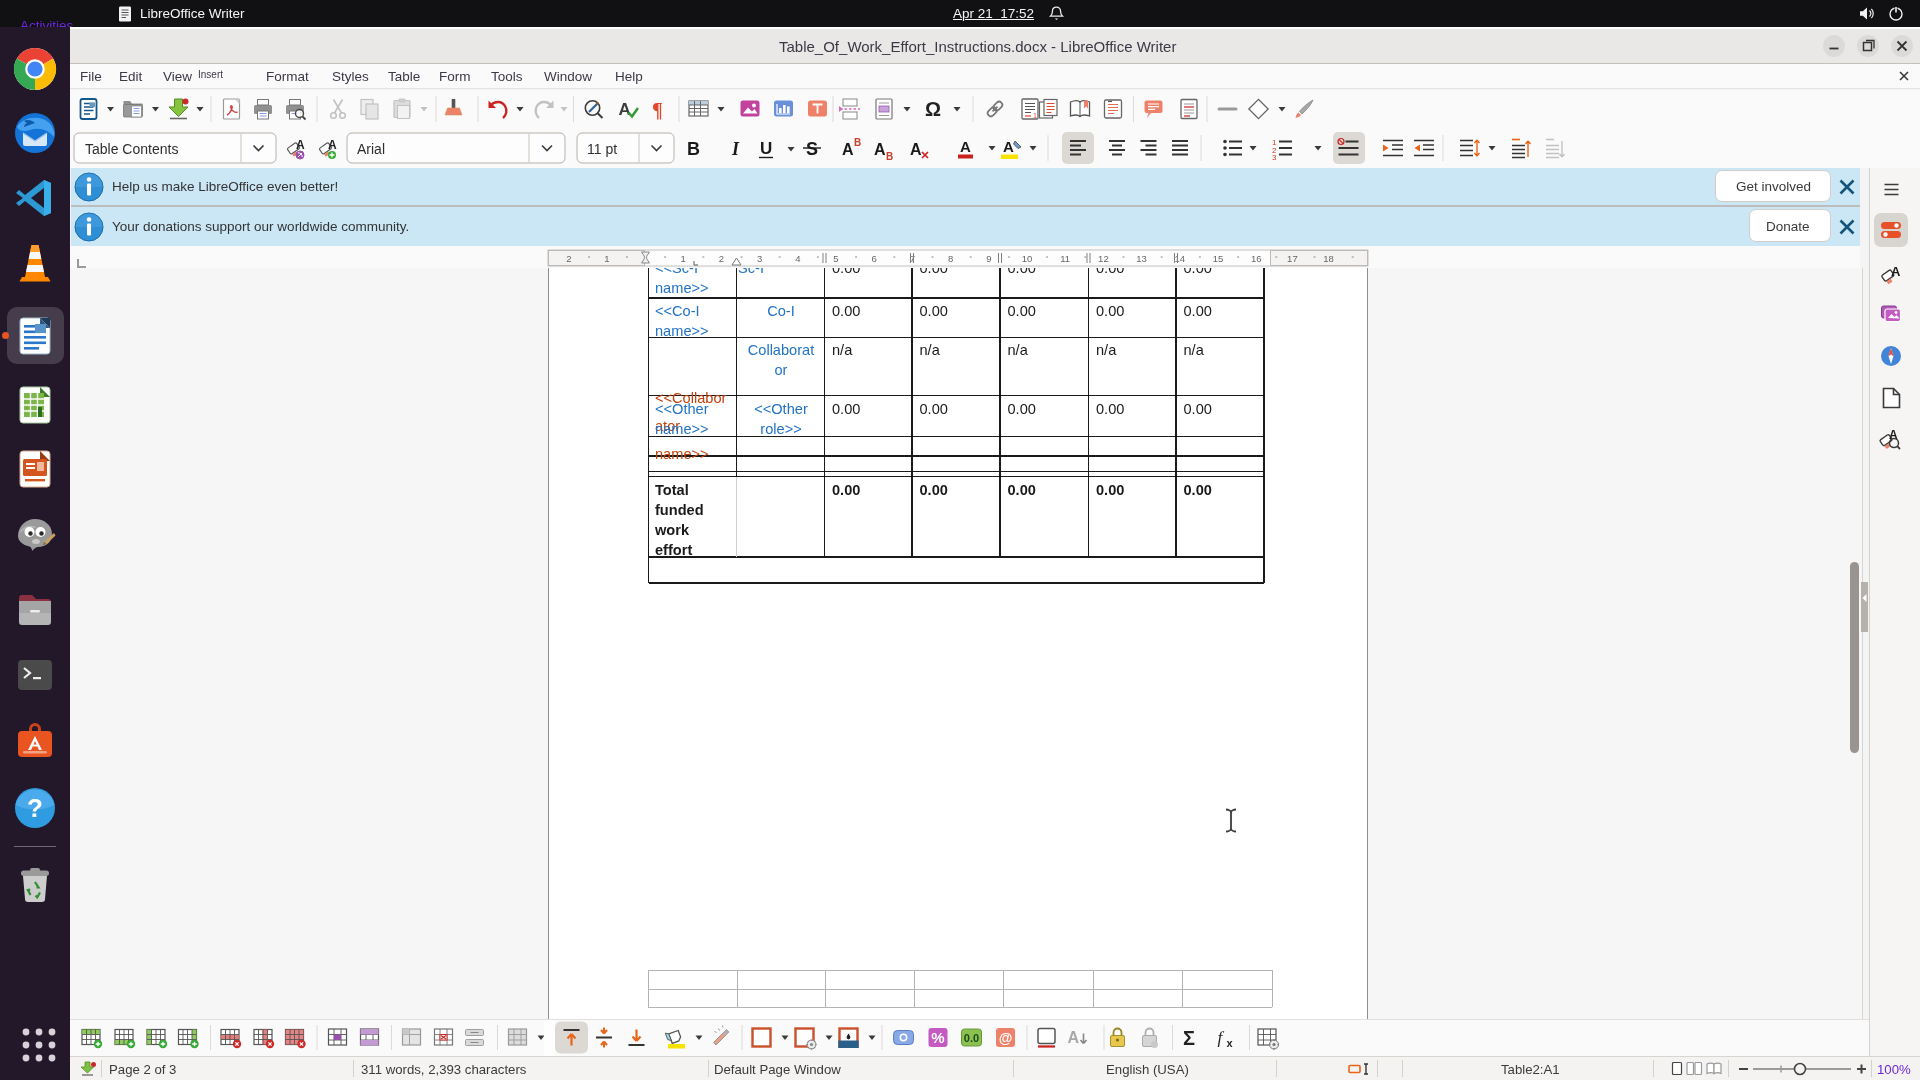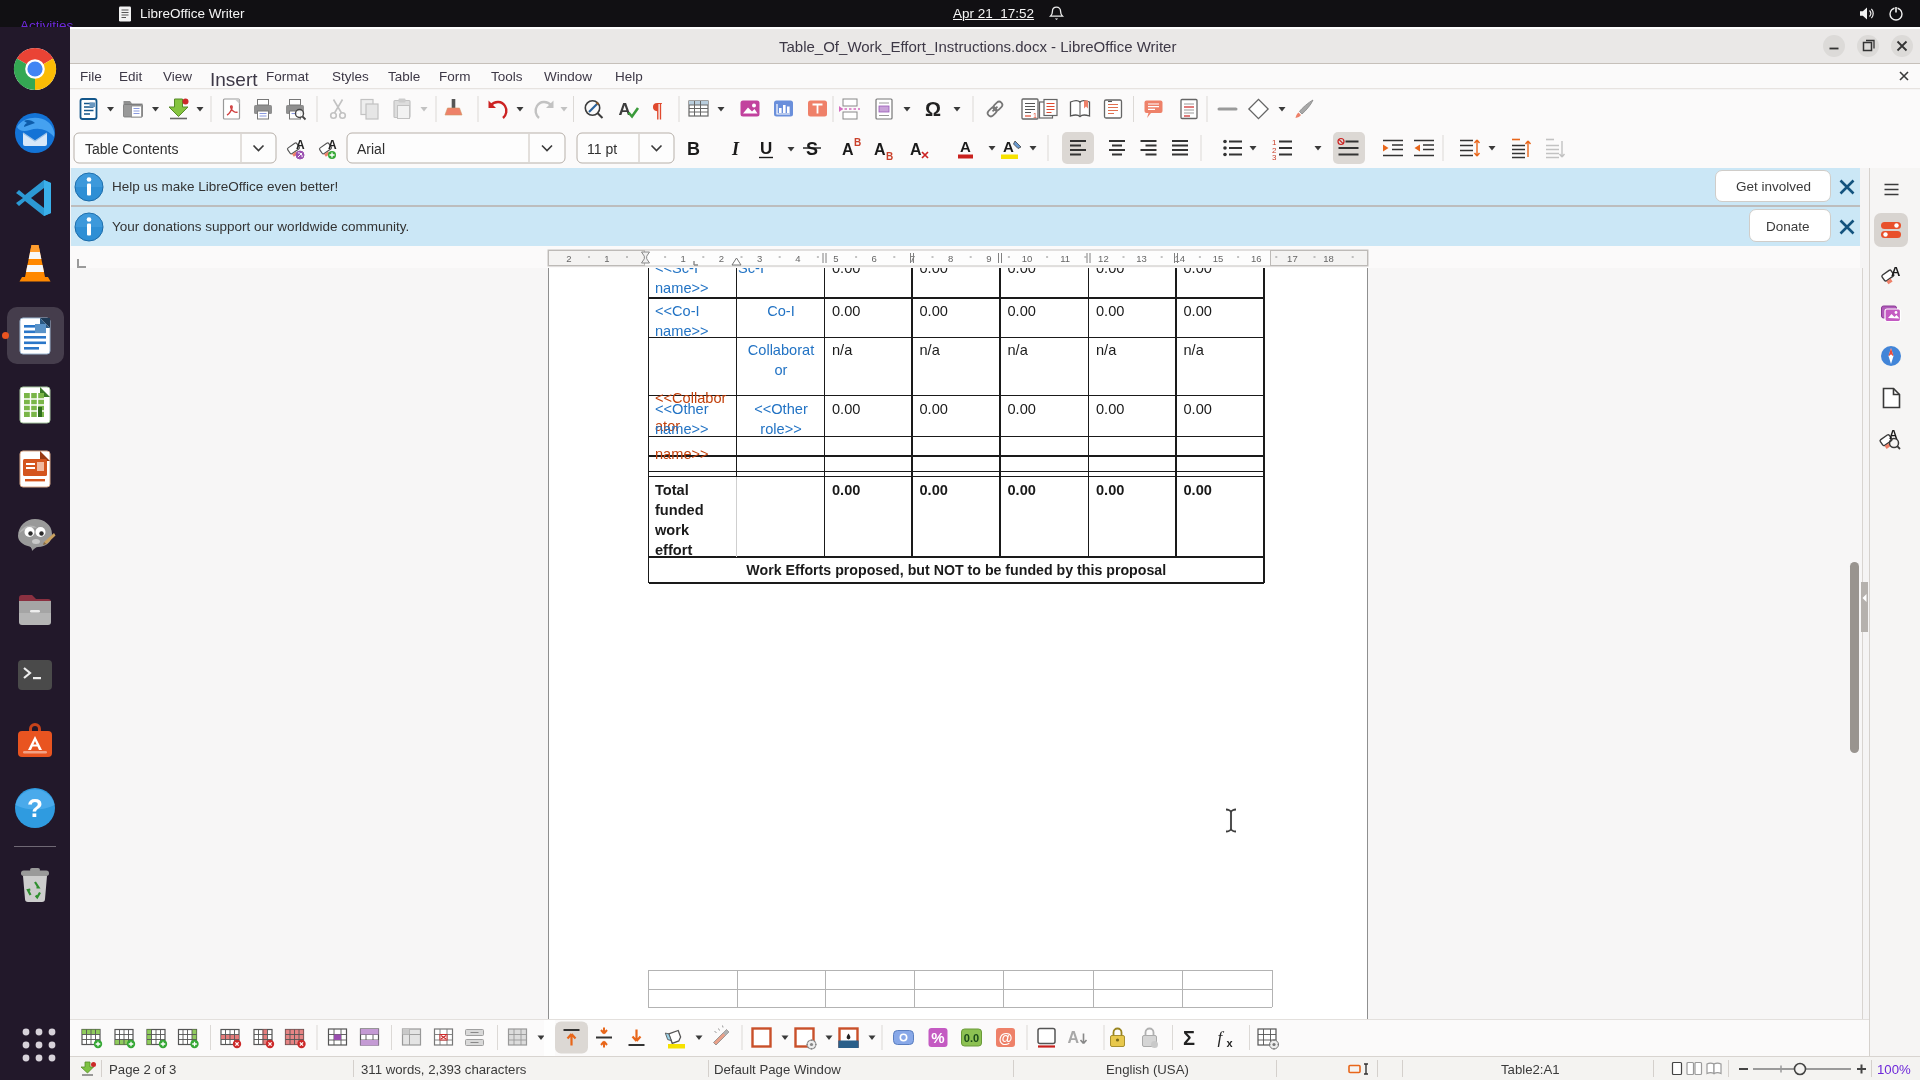--- a/index.html
+++ b/index.html
@@ -164,21 +164,21 @@
     <rect x="6.5" y="7.5" width="8" height="8" fill="none" stroke="#333" stroke-width="1.5"></rect>
     <path d="M9 5.5 h8 v8" fill="none" stroke="#333" stroke-width="1.3"></path>
   </svg>
 <svg class="ab" style="left:1891px;top:35px" width="22" height="22">
     <path d="M6.5 6.5 l9 9 M15.5 6.5 l-9 9" stroke="#333" stroke-width="1.8"></path>
   </svg>
 <div class="ab" style="left:70px;top:64px;width:1850px;height:25px;background:#fbfafa;border-bottom:1px solid #e7e3e0"></div>
 <div class="tx" style="left:80px;top:70px;font-size:13.5px">File</div>
 <div class="tx" style="left:119px;top:70px;font-size:13.5px">Edit</div>
 <div class="tx" style="left:163px;top:70px;font-size:13.5px">View</div>
-<div class="tx" style="left:210px;top:70px;font-size:19px">Insert</div>
+<div class="tx" style="left:198px;top:70px;font-size:10px">Insert</div>
 <div class="tx" style="left:266px;top:70px;font-size:13.5px">Format</div>
 <div class="tx" style="left:332px;top:70px;font-size:13.5px">Styles</div>
 <div class="tx" style="left:388px;top:70px;font-size:13.5px">Table</div>
 <div class="tx" style="left:439px;top:70px;font-size:13.5px">Form</div>
 <div class="tx" style="left:491px;top:70px;font-size:13.5px">Tools</div>
 <div class="tx" style="left:544px;top:70px;font-size:13.5px">Window</div>
 <div class="tx" style="left:615px;top:70px;font-size:13.5px">Help</div>
 <svg class="ab" style="left:1896px;top:68px" width="16" height="16">
     <path d="M4 4 l8 8 M12 4 l-8 8" stroke="#3a3a3a" stroke-width="1.6"></path>
   </svg>
@@ -631,21 +631,20 @@
 <div class="ab" style="left:1113.5px;top:131px;font-size:14.6px;line-height:20px;color:#1a1a1a;white-space:pre;">0.00</div>
 <div class="ab" style="left:585px;top:212px;font-size:14.6px;line-height:20px;color:#1a1a1a;white-space:pre;font-weight:bold;">Total
 funded
 work
 effort</div>
 <div class="ab" style="left:762px;top:212px;font-size:14.6px;line-height:20px;color:#1a1a1a;white-space:pre;font-weight:bold;">0.00</div>
 <div class="ab" style="left:849.5px;top:212px;font-size:14.6px;line-height:20px;color:#1a1a1a;white-space:pre;font-weight:bold;">0.00</div>
 <div class="ab" style="left:937.5px;top:212px;font-size:14.6px;line-height:20px;color:#1a1a1a;white-space:pre;font-weight:bold;">0.00</div>
 <div class="ab" style="left:1026px;top:212px;font-size:14.6px;line-height:20px;color:#1a1a1a;white-space:pre;font-weight:bold;">0.00</div>
 <div class="ab" style="left:1113.5px;top:212px;font-size:14.6px;line-height:20px;color:#1a1a1a;white-space:pre;font-weight:bold;">0.00</div>
-<div class="ab" style="left:578.5px;top:292px;font-size:14.2px;line-height:20px;color:#1a1a1a;white-space:pre;font-weight:bold;width:615.5px;text-align:center;">Work Efforts proposed, but NOT to be funded by this proposal</div>
 <div class="ab" style="left:577.6px;top:701.5px;width:624px;height:1px;background:#b3b3b3"></div>
 <div class="ab" style="left:577.6px;top:720.5px;width:624px;height:1px;background:#b3b3b3"></div>
 <div class="ab" style="left:577.6px;top:738.5px;width:624px;height:1px;background:#b3b3b3"></div>
 <div class="ab" style="left:577.6px;top:701.5px;width:1px;height:37px;background:#b3b3b3"></div>
 <div class="ab" style="left:666.9px;top:701.5px;width:1px;height:37px;background:#b3b3b3"></div>
 <div class="ab" style="left:755.4px;top:701.5px;width:1px;height:37px;background:#b3b3b3"></div>
 <div class="ab" style="left:844.0px;top:701.5px;width:1px;height:37px;background:#b3b3b3"></div>
 <div class="ab" style="left:933.2px;top:701.5px;width:1px;height:37px;background:#b3b3b3"></div>
 <div class="ab" style="left:1022.8px;top:701.5px;width:1px;height:37px;background:#b3b3b3"></div>
 <div class="ab" style="left:1112.4px;top:701.5px;width:1px;height:37px;background:#b3b3b3"></div>

